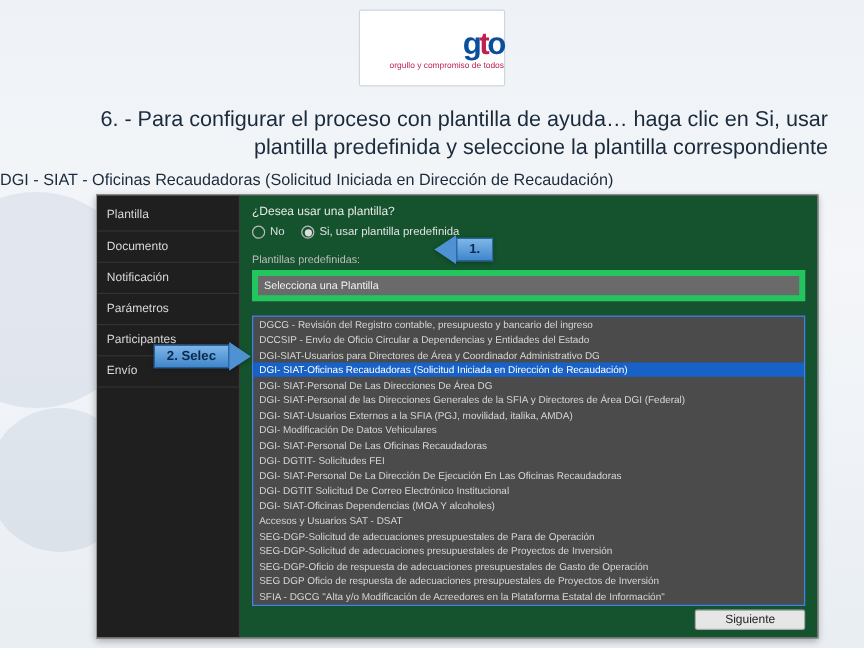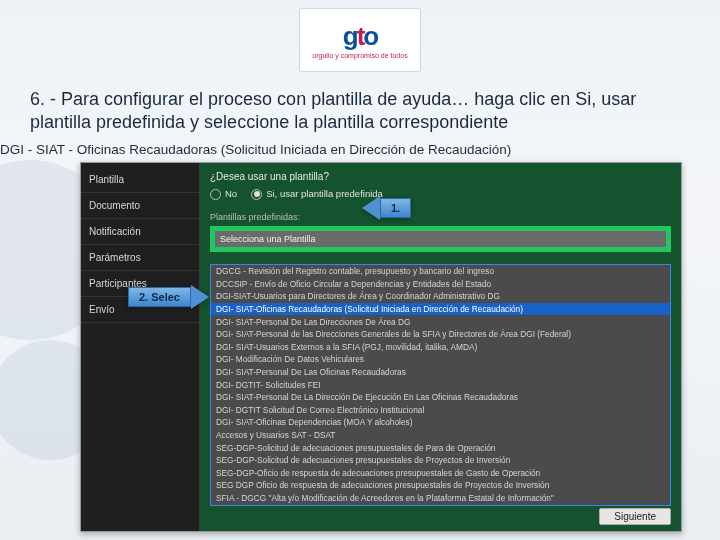--- a/index.html
+++ b/index.html
@@ -2,42 +2,42 @@
 <html><head>
 <meta charset="utf-8">
 <style>
   html,body{margin:0;padding:0;width:720px;height:540px;font-family:Arial,Helvetica,sans-serif;overflow:hidden}
   .slide{position:relative;width:720px;height:540px;background:linear-gradient(180deg,#eef2f6 0%,#f4f6f9 40%,#e9eef3 100%)}
   
   .bg-circ{position:absolute;border-radius:50%;background:rgba(20,70,130,.08)}
   .c1{width:180px;height:180px;left:-60px;top:160px}
   .c2{width:120px;height:120px;left:-10px;top:340px}
   
-  .logo{position:absolute;top:8px;left:50%;transform:translateX(-50%);width:120px;height:62px;background:#fff;border:1px solid #d0d6dd;border-radius:2px;display:flex;flex-direction:column;align-items:center;justify-content:center}
+  .logo{position:absolute;top:8px;left:50%;transform:translateX(-50%);width:120px;height:62px;background:#fff;border:1px solid #d0d6dd;border-radius:2px;display:flex;flex-direction:column;align-items:flex-end;justify-content:center}
   .logo-mark{font-size:26px;font-weight:900;letter-spacing:-2px}
   .logo-mark .g{color:#0a4f9c}.logo-mark .t{color:#c02050}.logo-mark .o{color:#0a4f9c}
   .logo-tag{font-size:7px;color:#c02050;text-align:center;line-height:1}
   
-  .heading{position:absolute;top:88px;left:30px;right:30px;text-align:left;color:#1b2b3c;font-size:18px;line-height:1.25}
+  .heading{position:absolute;top:88px;left:30px;right:30px;text-align:right;color:#1b2b3c;font-size:18px;line-height:1.25}
   .subheading{position:absolute;top:142px;left:0;right:0;text-align:left;color:#1b2b3c;font-size:13.5px}
   
   .shot{position:absolute;top:162px;left:80px;width:600px;height:368px;background:#2a2a2a;border:1px solid #999;box-shadow:0 2px 6px rgba(0,0,0,.3);display:flex}
   .sidebar{width:118px;background:#1f1f1f;border-right:1px solid #3a3a3a;padding-top:4px}
   .side-item{color:#d8d8d8;font-size:10px;padding:7px 8px;border-bottom:1px solid #333}
   .main{flex:1;background:#14532d;position:relative;font-size:9px;color:#cfcfcf}
   .q{padding:8px 10px 6px;font-size:10px;color:#e8e8e8}
   .radio-row{padding:0 10px 8px;color:#e2e2e2;font-size:9.5px;display:flex;gap:14px;}
   .radio{width:9px;height:9px;border-radius:50%;border:1px solid #bbb;display:inline-block;margin-right:4px;vertical-align:middle;position:relative}
   .radio.sel::after{content:"";position:absolute;inset:1.5px;border-radius:50%;background:#ddd}
   .section-lbl{padding:4px 10px 2px;font-size:9px;color:#bdbdbd}
   .combo{margin:2px 10px 3px;background:#6a6a6a;border:5px solid #22c55e;color:#f2f2f2;font-size:9px;padding:3px 5px}
   .list{margin:12px 10px;background:#4b4b4b;border:1px solid #3b82f6;height:240px;overflow:hidden}
   .li{padding:1.3px 5px;font-size:8.3px;color:#d6d6d6;white-space:nowrap;overflow:hidden;text-overflow:ellipsis}
   .li.hl{background:#1862c7;color:#fff}
-  .nextbtn{position:absolute;right:10px;bottom:6px;background:#e6e6e6;color:#222;border:1px solid #aaa;border-radius:2px;font-size:10px;padding:2px 14px}
+  .nextbtn{position:absolute;right:10px;bottom:6px;background:#e6e6e6;color:#222;border:1px solid #aaa;border-radius:2px;font-size:10px;padding:2px 24px}
   
   .call{position:absolute;display:flex;align-items:center;filter:drop-shadow(0 1px 2px rgba(0,0,0,.3))}
   .call .body{background:linear-gradient(#7fb6e8,#3f86cc);color:#0b2a4a;font-size:11px;font-weight:bold;padding:3px 10px;border:1px solid #2a6aa8}
   .call.left .tip{width:0;height:0;border-top:12px solid transparent;border-bottom:12px solid transparent;border-right:18px solid #4f92d4}
   .call.right .tip{width:0;height:0;border-top:12px solid transparent;border-bottom:12px solid transparent;border-left:18px solid #4f92d4}
   .call1{top:196px;left:362px}
   .call2{top:285px;left:128px}
 </style>
 </head>
 <body>

